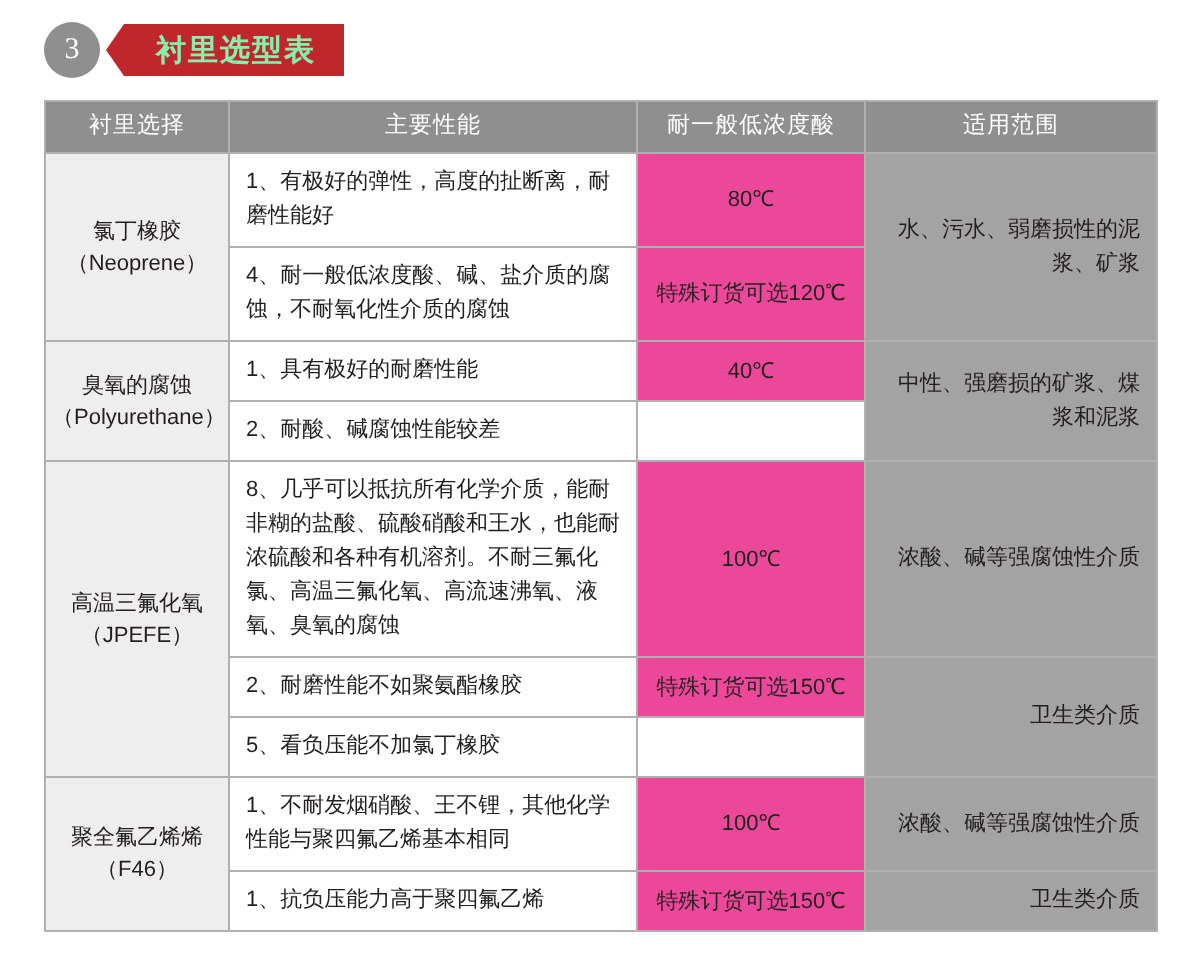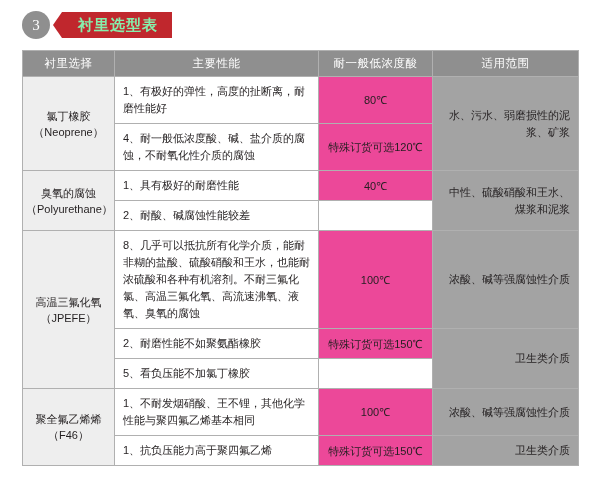--- a/index.html
+++ b/index.html
@@ -157,21 +157,21 @@
             <td class="scope" rowspan="2">水、污水、弱磨损性的泥浆、矿浆</td>
           </tr>
           <tr>
             <td class="perf">4、耐一般低浓度酸、碱、盐介质的腐蚀，不耐氧化性介质的腐蚀</td>
             <td class="temp">特殊订货可选120℃</td>
           </tr>
           <tr>
             <td class="name" rowspan="2"><span>臭氧的腐蚀</span><span class="nm-line2">（Polyurethane）</span></td>
             <td class="perf">1、具有极好的耐磨性能</td>
             <td class="temp">40℃</td>
-            <td class="scope" rowspan="2">中性、硫酸硝酸和王水、煤浆和泥浆</td>
+            <td class="scope" rowspan="2">中性、强磨损的矿浆、煤浆和泥浆</td>
           </tr>
           <tr>
             <td class="perf">2、耐酸、碱腐蚀性能较差</td>
           </tr>
           <tr>
             <td class="name" rowspan="3"><span>高温三氟化氧</span><span class="nm-line2">（JPEFE）</span></td>
             <td class="perf">8、几乎可以抵抗所有化学介质，能耐非糊的盐酸、硫酸硝酸和王水，也能耐浓硫酸和各种有机溶剂。不耐三氟化氯、高温三氟化氧、高流速沸氧、液氧、臭氧的腐蚀</td>
             <td class="temp">100℃</td>
             <td class="scope">浓酸、碱等强腐蚀性介质</td>
           </tr>

